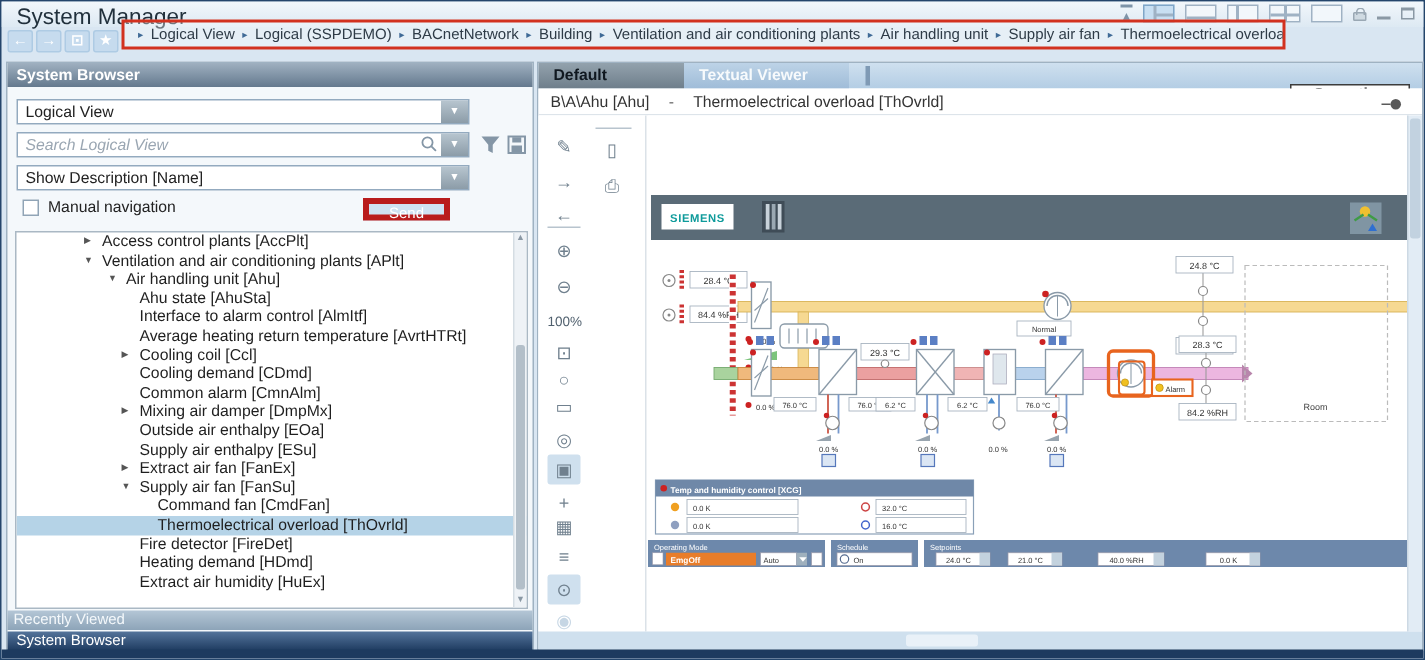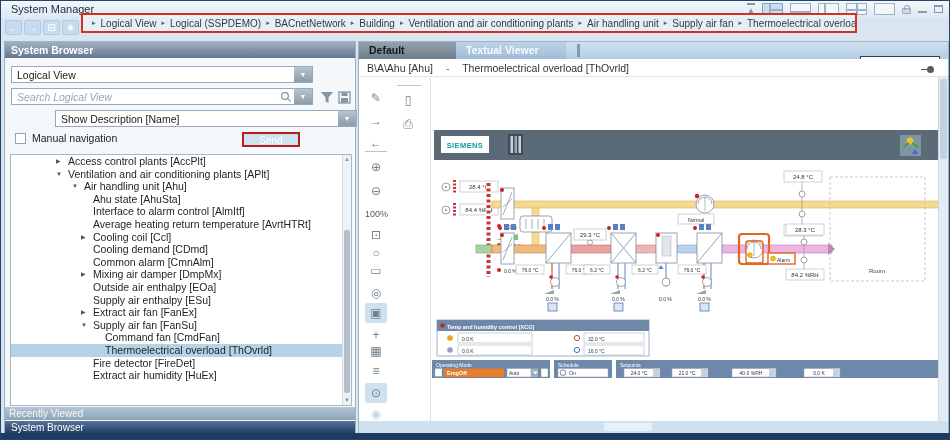--- a/index.html
+++ b/index.html
@@ -1,20 +1,20 @@
 <!DOCTYPE html>
 <html><head>
 <meta charset="utf-8">
 <style>
   html,body{margin:0;padding:0;background:#b8c8d8;font-family:"Liberation Sans","DejaVu Sans",sans-serif;}
   *{box-sizing:border-box;}
   .window{position:relative;width:950px;height:440px;background:#d9e6f2;border:1px solid #24456b;overflow:hidden;}
   
   .titlebar{position:absolute;left:0;top:0;right:0;height:17px;background:linear-gradient(#f2f7fb,#dde9f3);}
-  .title{position:absolute;left:10px;top:2px;font-size:11px;color:#21303c;}
+  .title{position:absolute;left:10px;top:2px;font-size:15px;color:#21303c;}
   .winctrls{position:absolute;right:6px;top:2px;display:flex;align-items:center;gap:7px;}
   .collapse-btn{font-size:8px;color:#7e94a8;border-top:2px solid #7e94a8;line-height:9px;padding-top:1px;cursor:default;}
   .layout-btn{width:21px;height:12px;border:1px solid #9fb2c4;background:#f2f7fb;position:relative;}
   .layout-btn.sel{background:#c8dff2;border-color:#7fa6c8;}
   .lb-inner{position:absolute;background:transparent;border:1px solid #9fb2c4;}
   .lock{width:9px;height:6px;border:1px solid #9aa8b4;background:#cfdae2;border-radius:1px;position:relative;margin-top:3px;}
   .lock::before{content:"";position:absolute;top:-4px;left:1px;width:4px;height:4px;border:1px solid #9aa8b4;border-bottom:none;border-radius:3px 3px 0 0;}
   .min-btn{width:9px;border-bottom:2px solid #8a98a4;height:8px;}
   .max-btn{width:9px;height:8px;border:1px solid #8a98a4;border-top-width:2px;}
   
@@ -31,21 +31,21 @@
   
   .lp-header{position:absolute;left:0;top:0;right:0;height:16px;background:linear-gradient(#9fb0c0,#64798e);color:#fff;font-size:10.5px;font-weight:bold;line-height:16px;padding-left:6px;}
   .fld{position:absolute;height:17px;background:#fff;border:1px solid #93aabf;display:flex;align-items:center;}
   .fld .val{flex:1;font-size:10.5px;color:#222;padding-left:5px;white-space:nowrap;overflow:hidden;}
   .fld .arrowbtn{width:18px;height:100%;background:linear-gradient(#b7c5cf,#8c9ca8);color:#fff;font-size:7px;text-align:center;line-height:16px;}
   .searchfld input{flex:1;border:none;outline:none;font-size:10.5px;font-style:italic;color:#555;padding-left:5px;background:transparent;width:100%;}
   .searchfld input::placeholder{color:#9aa6b2;}
   .sideicon{width:18px;height:16px;color:#8496a6;}
   .chk{width:11px;height:11px;border:1px solid #90a4b6;background:#fff;}
   .chklabel{font-size:10.5px;color:#222;margin-left:6px;}
-  .sendbtn{position:absolute;left:237px;top:0;width:58px;height:15px;background:#cfe2f2;border:2px solid #b91c1c;color:#fff;font-size:10px;text-align:center;line-height:13px;}
+  .sendbtn{position:absolute;left:237px;top:0;width:58px;height:15px;background:#cfe2f2;border:4px solid #b91c1c;color:#fff;font-size:10px;text-align:center;line-height:13px;}
   .tree{position:absolute;left:5px;top:112px;width:342px;height:252px;background:#fff;border:1px solid #aab8c4;overflow:hidden;}
   .trow{height:12.6px;line-height:12.6px;display:flex;align-items:center;white-space:nowrap;}
   .trow.sel{background:#b5d3e7;}
   .exp{width:12px;font-size:6px;color:#555;text-align:left;flex:none;}
   .exp.closed::before{content:"▶";}
   .exp.open::before{content:"▼";}
   .tlabel{font-size:10.5px;color:#1f1f1f;}
   .lvl2{padding-left:45px;} .lvl3{padding-left:61px;} .lvl4{padding-left:70px;} .lvl5{padding-left:82px;}
   .tscroll{position:absolute;right:0;top:0;width:9px;bottom:0;background:#eef2f6;border-left:1px solid #d5dde3;}
   .tscroll .up,.tscroll .dn{position:absolute;left:0;width:100%;height:9px;font-size:6px;color:#8a98a4;text-align:center;line-height:9px;}
@@ -167,21 +167,21 @@
         </svg>
     </span>
     <span class="sideicon" style="position:absolute;left:333px;top:48px;">
       <svg width="13" height="13" viewBox="0 0 13 13">
           <rect x="1" y="1" width="11" height="11" fill="none" stroke="#8496a6" stroke-width="1.3"></rect>
           <rect x="3.5" y="1.5" width="6" height="3.5" fill="#8496a6"></rect>
           <rect x="3" y="7" width="7" height="4.5" fill="#8496a6"></rect>
         </svg>
     </span>
 
-    <div class="fld" style="left:6px;top:68px;width:302px;margin-left:44px;">
+    <div class="fld" style="left:6px;top:68px;width:302px;">
       <span class="val">Show Description [Name]</span>
       <span class="arrowbtn">▼</span>
     </div>
 
     <div style="position:absolute;left:10px;top:90px;display:flex;align-items:center;">
       <span class="chk"></span>
       <span class="chklabel">Manual navigation</span>
     </div>
     <div style="position:absolute;left:0;top:90px;width:100%;height:15px;">
       <span class="sendbtn">Send</span>
@@ -248,20 +248,24 @@
           <span class="exp"></span>
           <span class="tlabel">Command fan [CmdFan]</span>
         </div>
       <div class="trow lvl5 sel">
           <span class="exp"></span>
           <span class="tlabel">Thermoelectrical overload [ThOvrld]</span>
         </div>
       <div class="trow lvl4">
           <span class="exp"></span>
           <span class="tlabel">Fire detector [FireDet]</span>
+        </div>
+      <div class="trow lvl4">
+          <span class="exp"></span>
+          <span class="tlabel">Heating demand [HDmd]</span>
         </div>
       <div class="trow lvl4">
           <span class="exp"></span>
           <span class="tlabel">Extract air humidity [HuEx]</span>
         </div>
       <div class="tscroll">
         <span class="up">▲</span>
         <span class="thumb"></span>
         <span class="dn">▼</span>
       </div>

